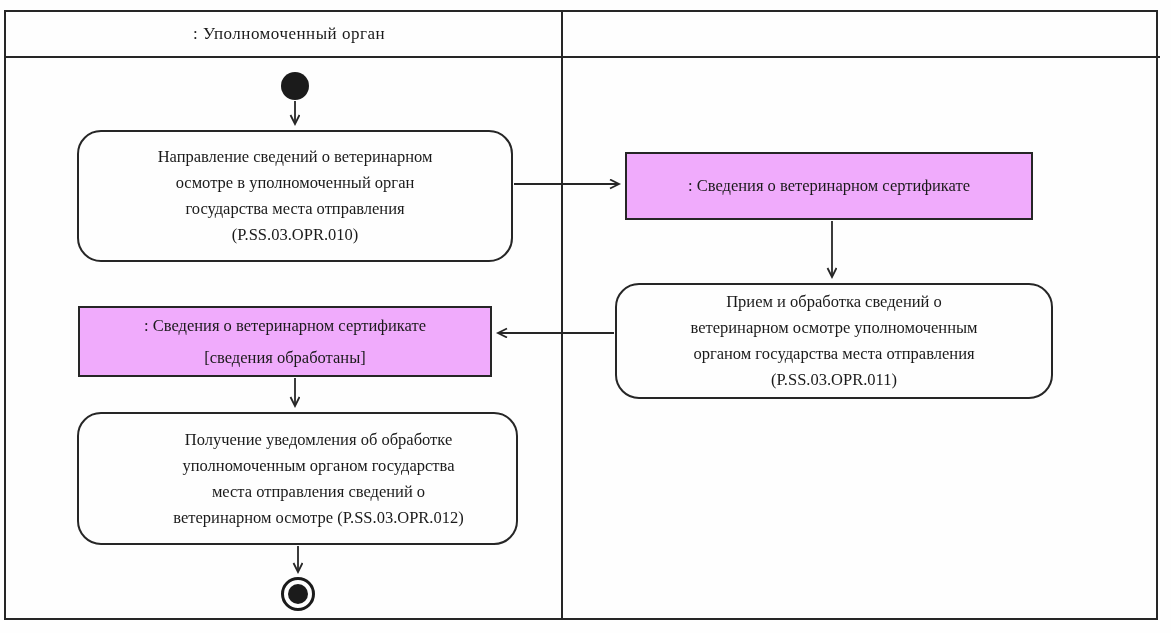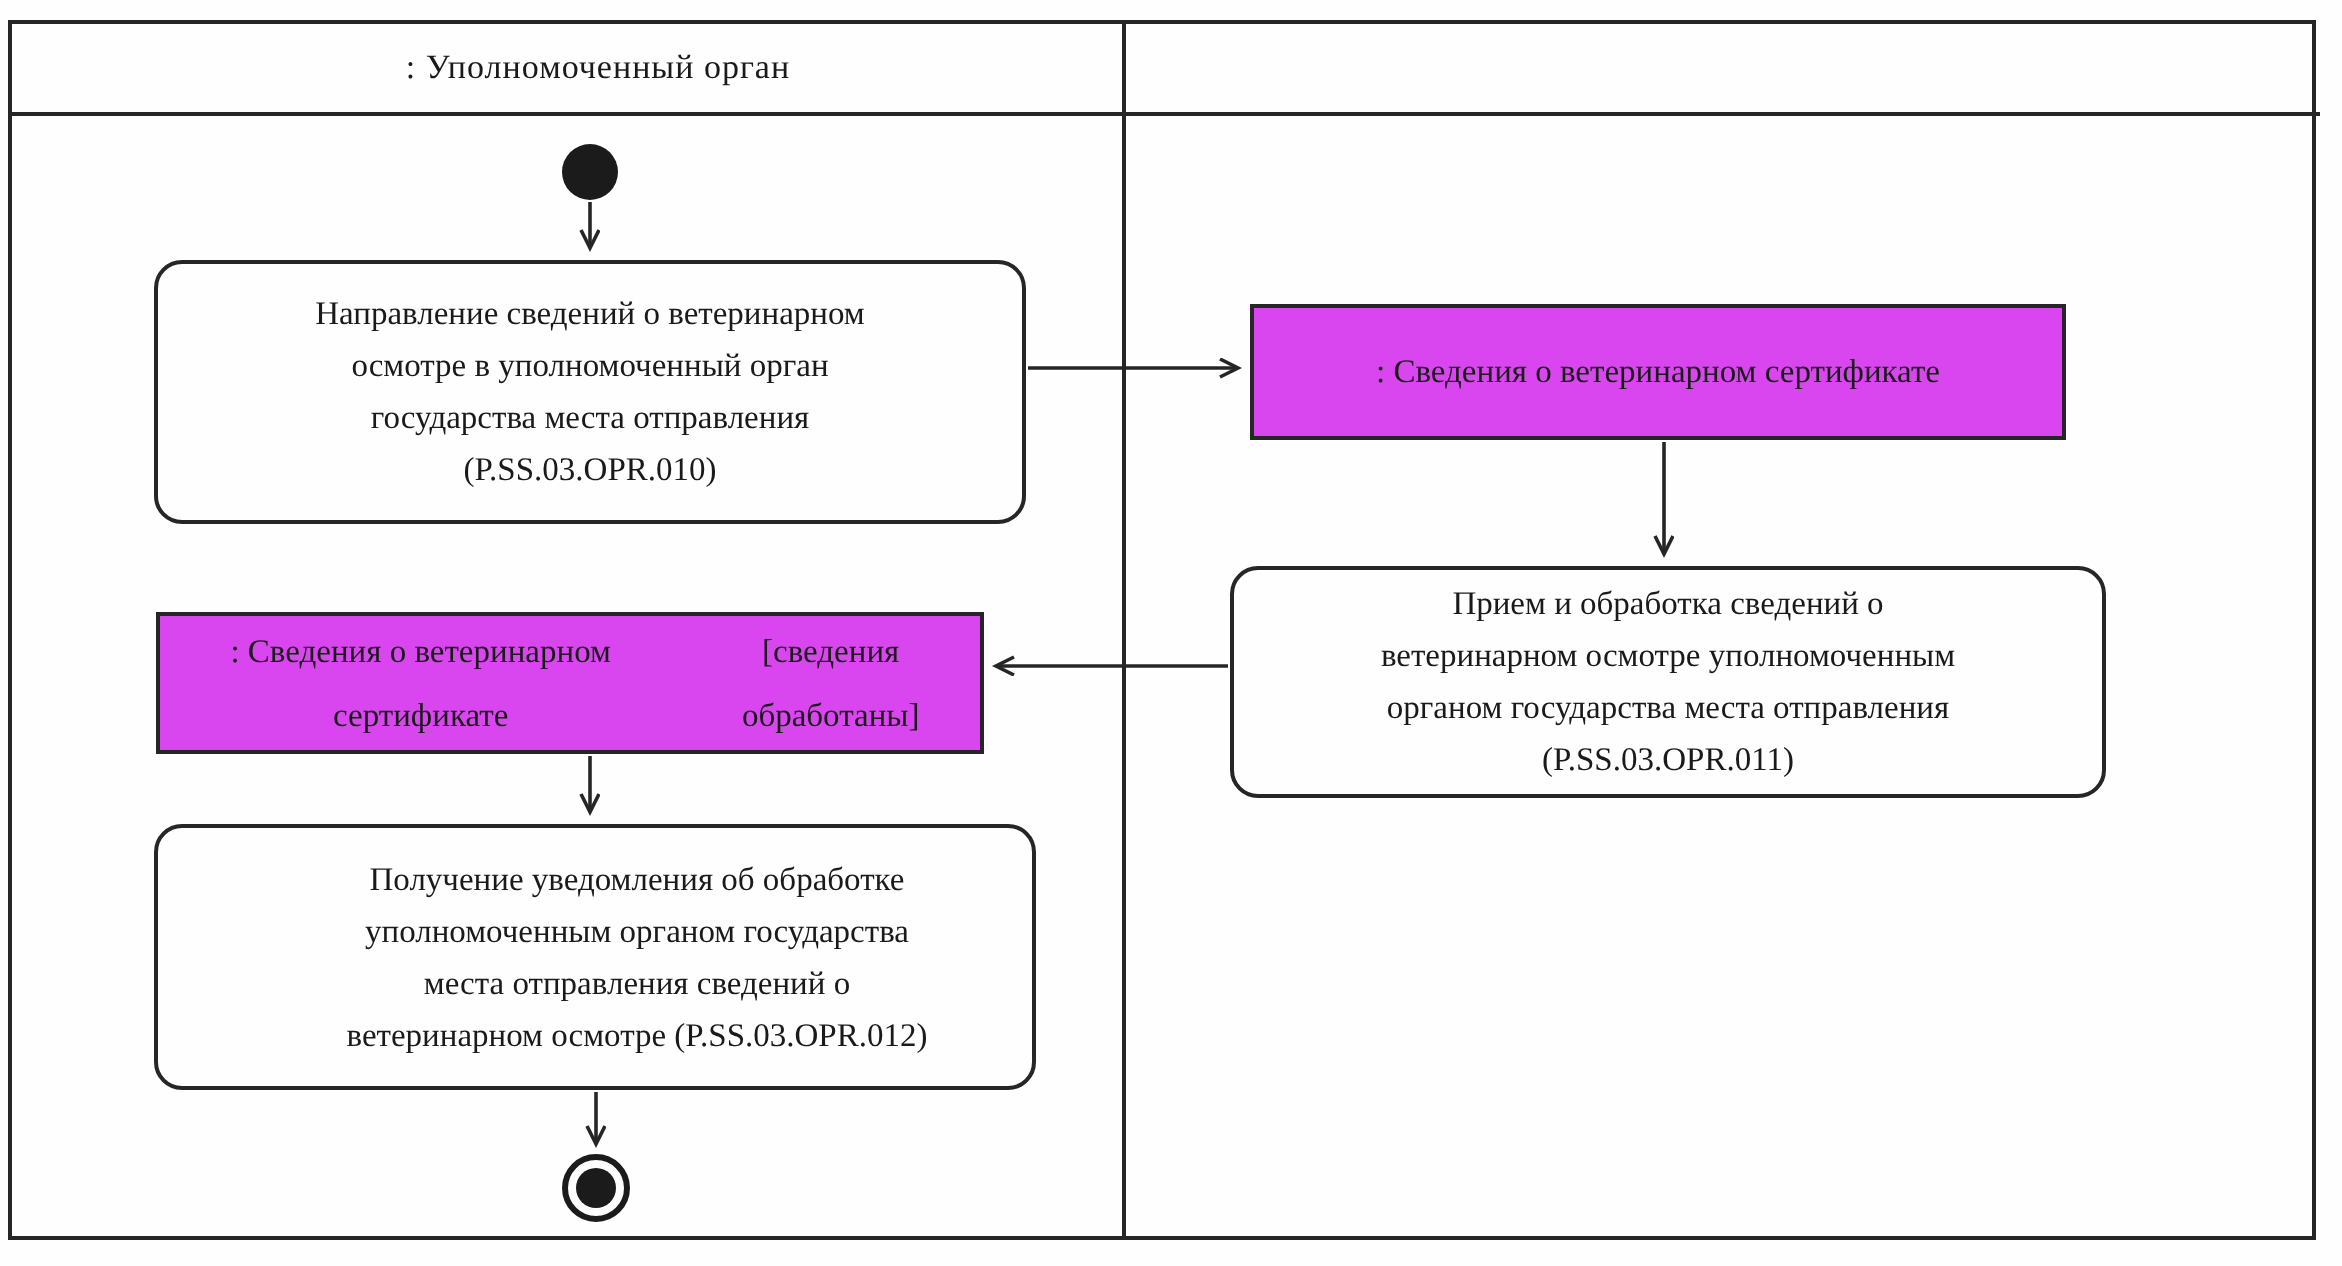--- a/index.html
+++ b/index.html
@@ -27,56 +27,56 @@
     position: absolute;
     top: 10px;
     height: 48px;
     display: flex;
     align-items: center;
     justify-content: center;
     font-size: 17px;
     letter-spacing: 0.5px;
     box-sizing: border-box;
   }
-  .header-cell.left  { left: 20px;   width: 558px; }
+  .header-cell.left  { left: 10px;   width: 558px; }
   .header-cell.right { left: 562px; width: 598px; }
   .header-sep {
     position: absolute;
     left: 4px; top: 56px;
     width: 1156px; height: 2px;
     background: #262626;
   }
   .lane-divider {
     position: absolute;
     left: 561px; top: 10px;
     width: 2px; height: 610px;
     background: #262626;
   }
   .activity {
     position: absolute;
     border: 2px solid #262626;
-    border-radius: 14px;
+    border-radius: 24px;
     background: #fefefe;
     box-sizing: border-box;
     display: flex;
     align-items: center;
     justify-content: center;
     text-align: center;
     white-space: pre-line;
     font-size: 16.5px;
     line-height: 26px;
     padding: 0 6px;
   }
   .object {
     position: absolute;
     border: 2px solid #262626;
-    background: #d946ef;
+    background: #f0abfc;
     box-sizing: border-box;
     display: flex;
-    flex-direction: row;
+    flex-direction: column;
     align-items: center;
     justify-content: center;
     text-align: center;
     font-size: 16.5px;
     line-height: 32px;
   }
   .act-send    { left: 77px;  top: 130px; width: 436px; height: 132px; }
   .obj-sent    { left: 625px; top: 152px; width: 408px; height: 68px;  }
   .act-process { left: 615px; top: 283px; width: 438px; height: 116px; }
   .obj-proc    { left: 78px;  top: 306px; width: 414px; height: 71px;  }

